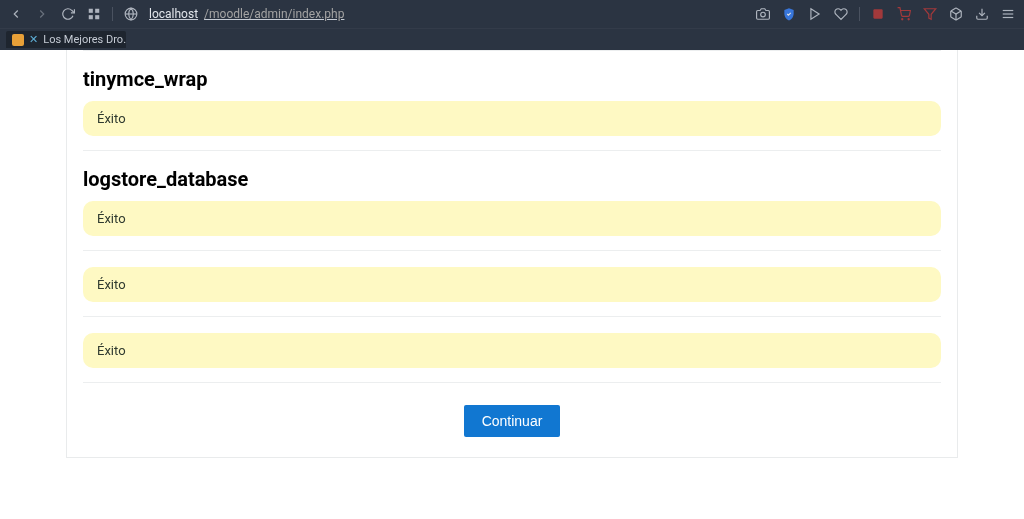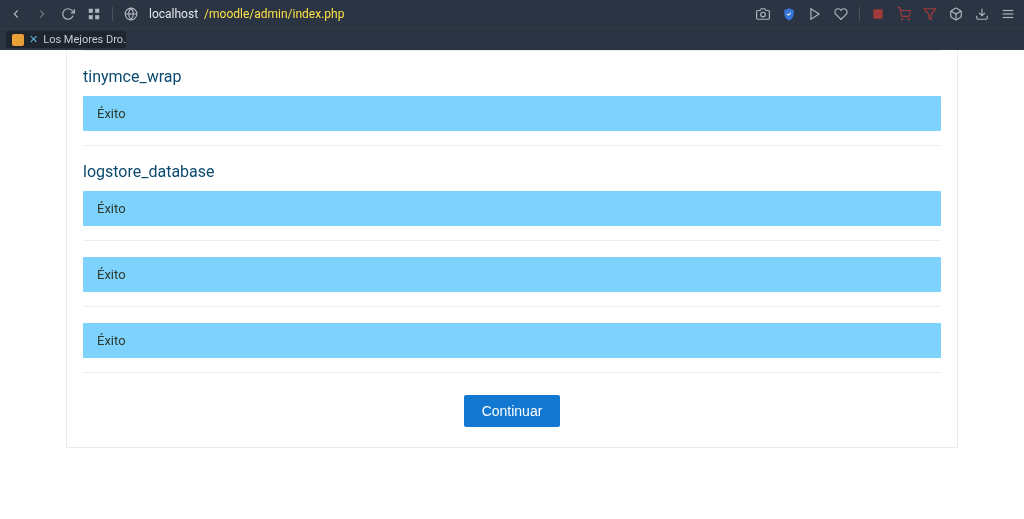--- a/index.html
+++ b/index.html
@@ -37,23 +37,24 @@
       opacity: 0.85;
       cursor: pointer;
       width: 16px;
       height: 16px;
     }
     .nav-icon svg { width: 14px; height: 14px; }
     .url-bar {
       display: flex;
       gap: 6px;
       font-size: 12px;
+      text-decoration: underline;
     }
     .url-host { color: #e2e6eb; }
-    .url-path { color: #fde047; }
+    .url-path { color: #a3a3a3; }
     .divider {
       width: 1px;
       height: 14px;
       background: #4a5260;
     }
     .tab-strip {
       background: #2b3442;
       height: 22px;
       display: flex;
       align-items: center;
@@ -89,31 +90,31 @@
       margin: 0 auto;
       width: 892px;
       padding: 0 16px 20px 16px;
       border: 1px solid #e9ebec;
       border-top: none;
     }
     .section {
       padding-top: 16px;
     }
     .section-title {
-      font-size: 16px;
-      font-weight: 400;
-      color: #0c4a6e;
+      font-size: 20px;
+      font-weight: 700;
+      color: #000000;
       margin-bottom: 10px;
     }
     .notice-success {
-      background: #7dd3fc;
+      background: #fef9c3;
       color: #2f3a2f;
       font-size: 13px;
       padding: 10px 14px;
-      border-radius: 1px;
+      border-radius: 10px;
     }
     .rule {
       border: none;
       border-bottom: 1px solid #eceeef;
       margin-top: 14px;
     }
     .button-row {
       text-align: center;
       padding-top: 22px;
     }

